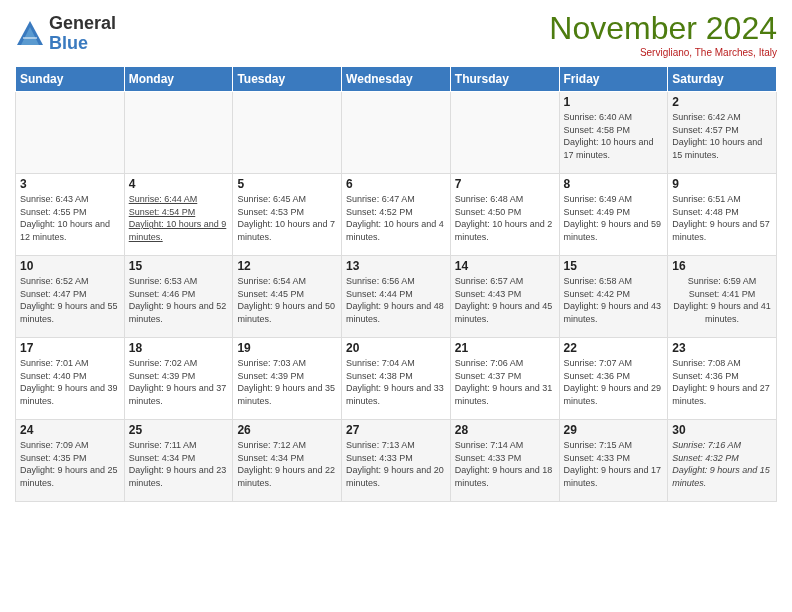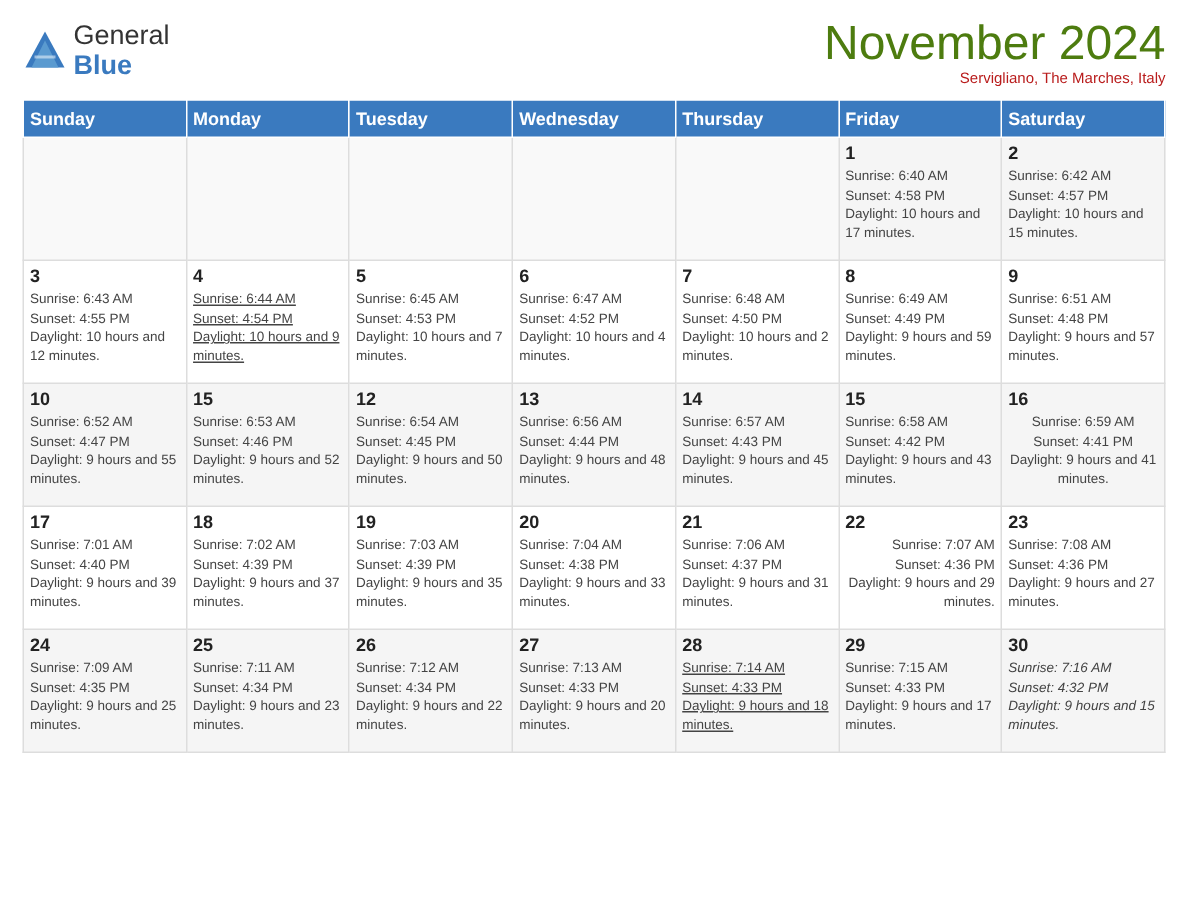--- a/index.html
+++ b/index.html
@@ -26,21 +26,21 @@
       align-items: center;
       margin-top: 4px;
     }
     .logo-text {
       display: flex;
       flex-direction: column;
       line-height: 1.1;
     }
     .logo-general {
       font-size: 18px;
-      font-weight: normal;
+      font-weight: bold;
       color: #333;
     }
     .logo-blue {
       font-size: 18px;
       font-weight: bold;
       color: #3a7abf;
     }
     .logo-icon {
       width: 30px;
       height: 30px;
@@ -271,21 +271,21 @@
 Daylight: 9 hours and 33 minutes.</div>
           </td>
           <td>
             <span class="day-num">21</span>
             <div class="day-info" style="white-space: pre-line;">Sunrise: 7:06 AM
 Sunset: 4:37 PM
 Daylight: 9 hours and 31 minutes.</div>
           </td>
           <td>
             <span class="day-num">22</span>
-            <div class="day-info" style="white-space: pre-line; text-align: right;">Sunrise: 7:07 AM
+            <div class="day-info" style="white-space: pre-line;">Sunrise: 7:07 AM
 Sunset: 4:36 PM
 Daylight: 9 hours and 29 minutes.</div>
           </td>
           <td>
             <span class="day-num">23</span>
             <div class="day-info" style="white-space: pre-line;">Sunrise: 7:08 AM
 Sunset: 4:36 PM
 Daylight: 9 hours and 27 minutes.</div>
           </td>
         </tr>
@@ -309,21 +309,21 @@
 Daylight: 9 hours and 22 minutes.</div>
           </td>
           <td>
             <span class="day-num">27</span>
             <div class="day-info" style="white-space: pre-line;">Sunrise: 7:13 AM
 Sunset: 4:33 PM
 Daylight: 9 hours and 20 minutes.</div>
           </td>
           <td>
             <span class="day-num">28</span>
-            <div class="day-info" style="white-space: pre-line; text-decoration: underline;">Sunrise: 7:14 AM
+            <div class="day-info" style="white-space: pre-line;">Sunrise: 7:14 AM
 Sunset: 4:33 PM
 Daylight: 9 hours and 18 minutes.</div>
           </td>
           <td>
             <span class="day-num">29</span>
             <div class="day-info" style="white-space: pre-line;">Sunrise: 7:15 AM
 Sunset: 4:33 PM
 Daylight: 9 hours and 17 minutes.</div>
           </td>
           <td>

